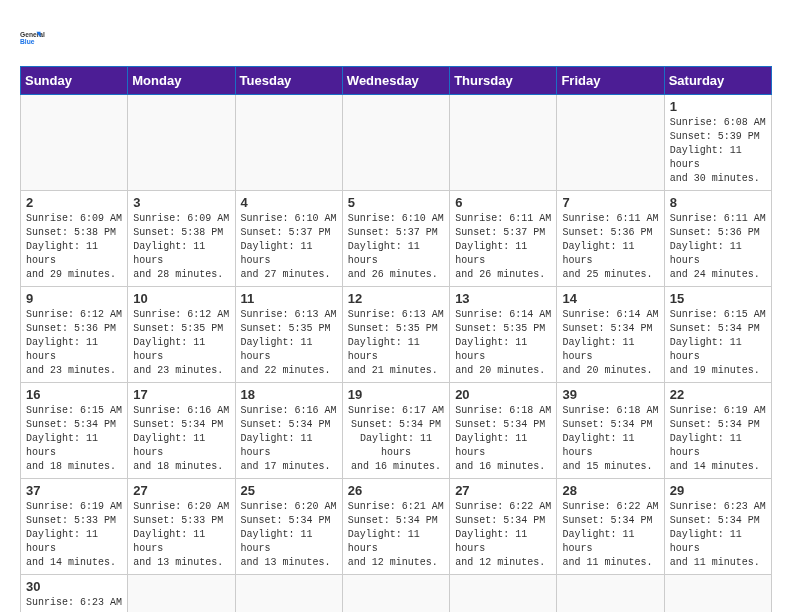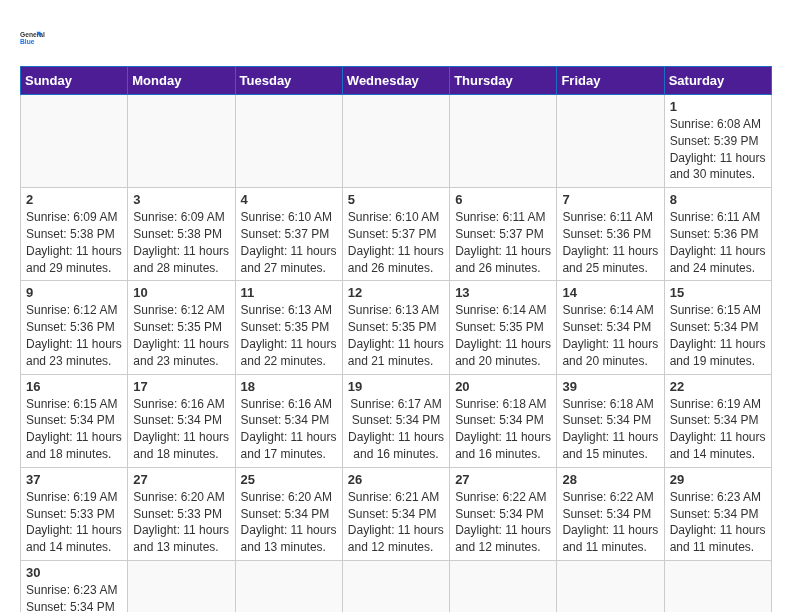--- a/index.html
+++ b/index.html
@@ -63,23 +63,24 @@
     }
     .calendar td.empty {
       background: #f9f9f9;
     }
     .day-number {
       font-size: 13px;
       font-weight: bold;
       margin-bottom: 2px;
     }
     .day-info {
-      font-size: 12px;
+      font-size: 10px;
       line-height: 1.4;
       color: #333;
+      font-family: Liberation Mono, monospace;
     }
   </style>
 </head>
 <body>
 
 <div class="header">
   <div class="logo">
     <svg class="logo-icon" viewBox="0 0 70 40" xmlns="http://www.w3.org/2000/svg" width="70" height="40">
       <text x="0" y="18" font-size="13" font-weight="bold" fill="#333" font-family="Arial">General</text>
       <text x="0" y="32" font-size="13" font-weight="bold" fill="#1a73e8" font-family="Arial">Blue</text>

